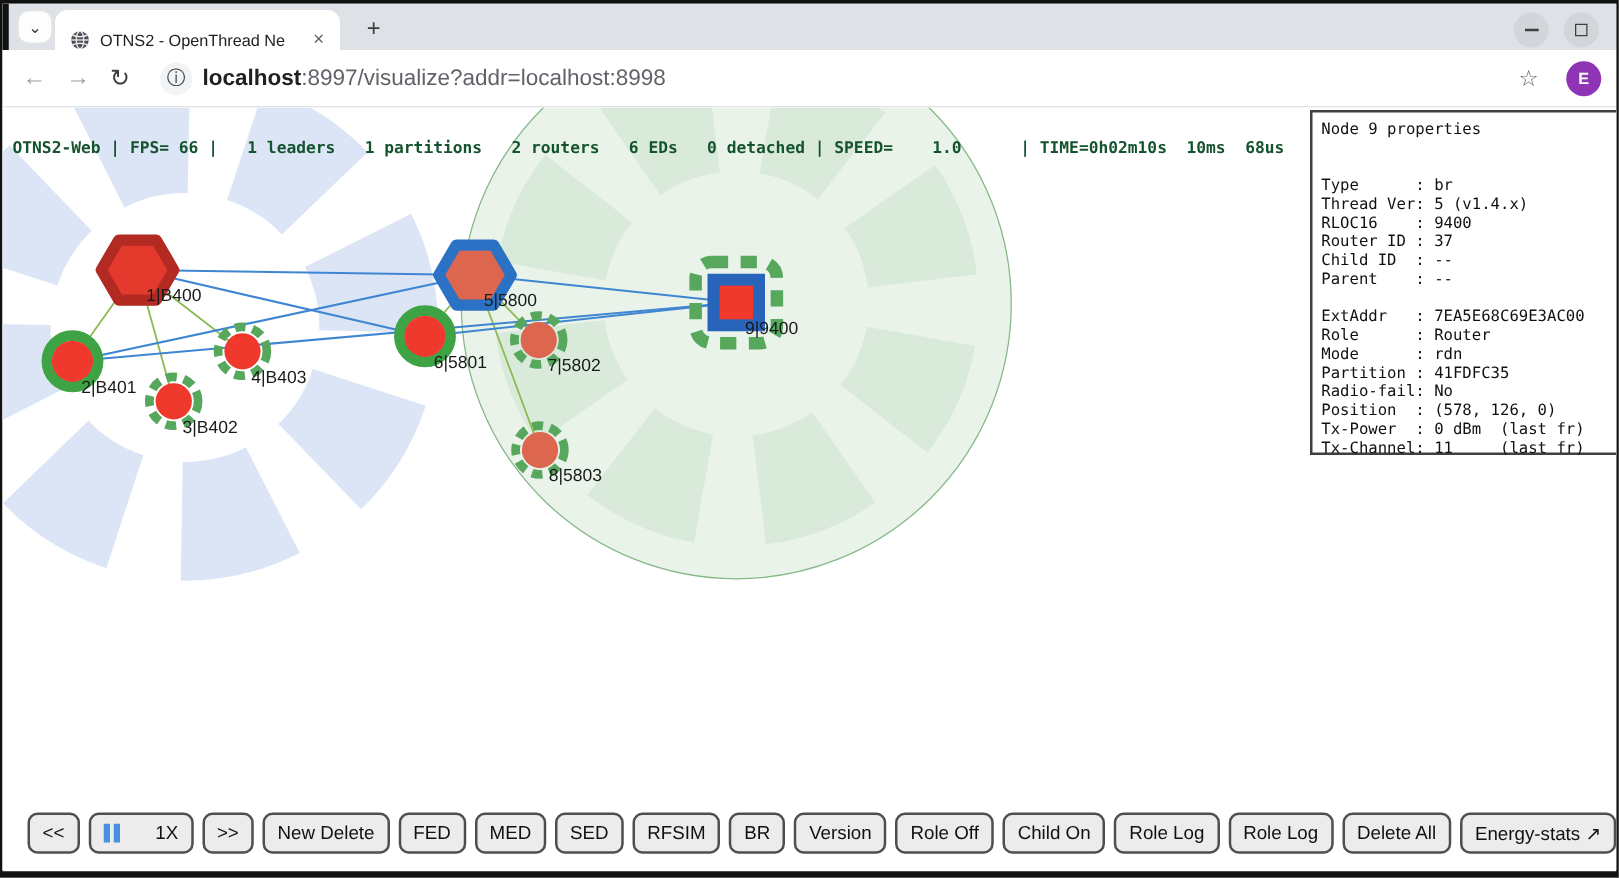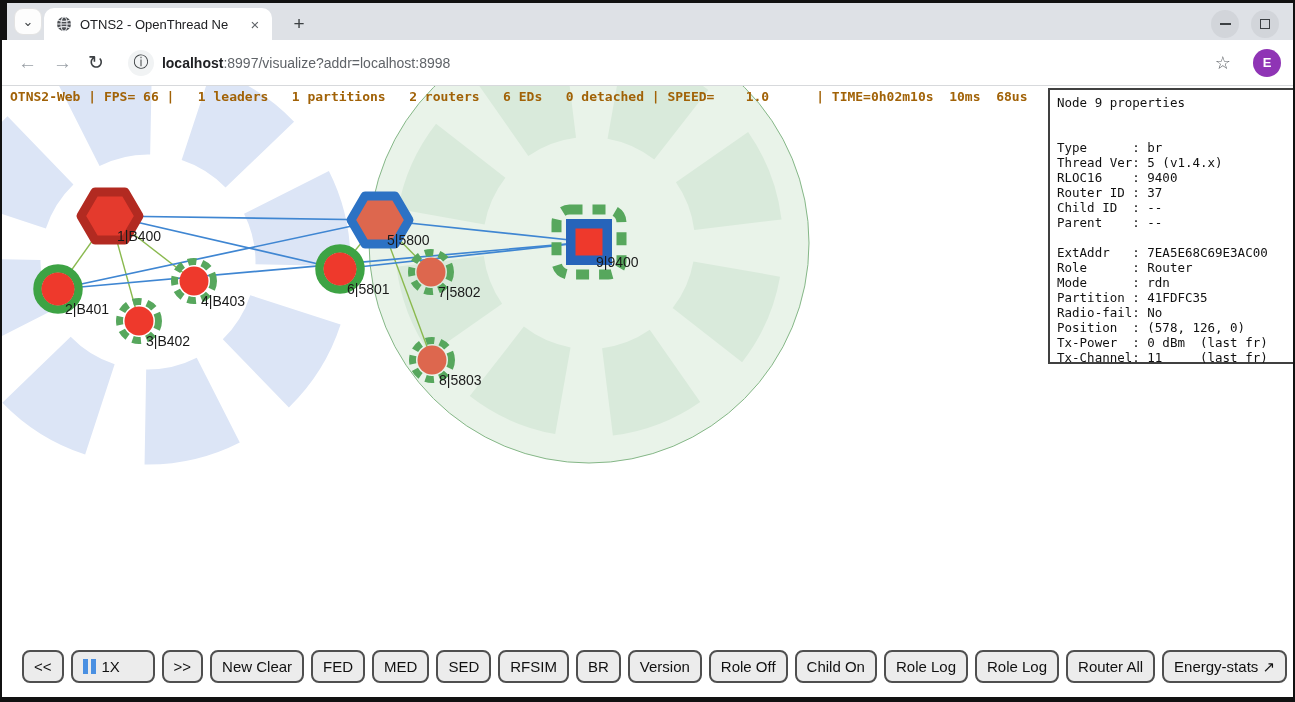--- a/index.html
+++ b/index.html
@@ -21,21 +21,21 @@
   .edge-notch { position:absolute; left:0; top:0; width:5px; height:37px; background:#111; }
   .chevron-btn {
     position: absolute; left: 12px; top: 5px; width: 28px; height: 27px;
     background: #fdfdfd; border: 1px solid #e3e3e3; border-radius: 9px;
     display: flex; align-items: center; justify-content: center;
     font-size: 13px; color: #3c4043; cursor: pointer;
   }
   .tab {
     position: absolute; left: 42px; top: 5px; width: 228px; height: 32px;
     background: #fff; border-radius: 10px 10px 0 0;
-    display: flex; align-items: center; padding: 0 8px 0 12px;
+    display: flex; align-items: flex-end; padding: 0 8px 0 12px;
   }
   .tab-title {
     flex: 1; font-size: 13px; color: #202124; white-space: nowrap;
     overflow: hidden; margin-left: 8px;
   }
   .tab-close { width: 18px; text-align: center; color: #5f6368; font-size: 15px; cursor: pointer; }
   .newtab-btn {
     position: absolute; left: 284px; top: 8px; width: 26px; height: 26px;
     display: flex; align-items: center; justify-content: center;
     color: #3c4043; font-size: 19px; border-radius: 50%; cursor: pointer;
@@ -53,36 +53,36 @@
     height: 46px; background: #fff; border-bottom: 1px solid #d7d9dc;
     display: flex; align-items: center; position: relative;
   }
   .nav-icon { font-size: 19px; margin-left: 16px; color: #3c4043; cursor: pointer; }
   .nav-icon.disabled { color: #9aa0a6; }
   .info-icon {
     margin-left: 24px; width: 26px; height: 26px; border-radius: 50%;
     background: #f1f3f4; color: #3c4043; font-size: 15px;
     display: flex; align-items: center; justify-content: center; cursor: pointer;
   }
-  .url-text { margin-left: 8px; font-size: 14px; color: #5f6368; white-space: nowrap; }
+  .url-text { margin-left: 8px; font-size: 18px; color: #5f6368; white-space: nowrap; }
   .url-text b { color: #202124; font-weight: bold; }
   .star-icon { position: absolute; right: 62px; font-size: 18px; color: #5f6368; cursor: pointer; }
   .avatar {
     position: absolute; right: 12px; width: 28px; height: 28px; border-radius: 50%;
     background: #8f34b5; color: #fff; font-size: 13px; font-weight: bold;
     display: flex; align-items: center; justify-content: center; cursor: pointer;
   }
 
   
   .content { position: relative; width: 1291px; height: 610px; background: #fff; overflow: hidden; }
   #net-svg { position: absolute; left: 0; top: 0; }
   .status-line1 {
-    position: absolute; left: 8px; top: 3px;
+    position: absolute; left: 8px; top: 25px;
     font-family: "DejaVu Sans Mono", monospace; font-weight: bold;
-    font-size: 13px; color: #a16207; white-space: pre;
+    font-size: 13px; color: #14532d; white-space: pre;
   }
   .status-line2 {
     position: absolute; left: 8px; top: 34px;
     font-size: 11.5px; color: #2b43d7; white-space: pre;
   }
 
   
   .props {
     position: absolute; left: 1046px; top: 2px; width: 278px; height: 276px;
     background: #fff; border: 2px solid #404040;
@@ -93,21 +93,21 @@
   
   .toolbar {
     position: absolute; left: 20px; top: 564px; display: flex; gap: 7px; align-items: center;
   }
   .tb-btn {
     height: 33px; background: #ececec; border: 2px solid #4f4f4f; border-radius: 8px;
     font-family: "Liberation Sans", sans-serif; font-size: 15px; color: #111;
     display: flex; align-items: center; justify-content: center;
     padding: 0 10px; white-space: nowrap; cursor: pointer;
   }
-  .tb-btn.speed { width: 84px; justify-content: flex-start; }
+  .tb-btn.speed { width: 84px; justify-content: space-between; }
   .pause-icon { display: inline-flex; gap: 3px; margin-right: 6px; }
   .pause-icon i { display: block; width: 5px; height: 15px; background: #4a90e2; }
 </style>
 </head>
 <body>
 
 <div class="window">
 
   <div class="tabstrip">
     <div class="edge-notch"></div>
@@ -221,21 +221,21 @@
           <span class="pause-icon">
             <i></i>
             <i></i>
           </span>
           <span>1X</span>
         </button>
         <button class="tb-btn">
           <span>&gt;&gt;</span>
         </button>
         <button class="tb-btn">
-          <span>New Clear</span>
+          <span>New Delete</span>
         </button>
         <button class="tb-btn">
           <span>FED</span>
         </button>
         <button class="tb-btn">
           <span>MED</span>
         </button>
         <button class="tb-btn">
           <span>SED</span>
         </button>
@@ -254,21 +254,21 @@
         <button class="tb-btn">
           <span>Child On</span>
         </button>
         <button class="tb-btn">
           <span>Role Log</span>
         </button>
         <button class="tb-btn">
           <span>Role Log</span>
         </button>
         <button class="tb-btn">
-          <span>Router All</span>
+          <span>Delete All</span>
         </button>
         <button class="tb-btn">
           <span>Energy-stats ↗</span>
         </button>
       </div>
   </div>
 
 </div>
 
 </body></html>

